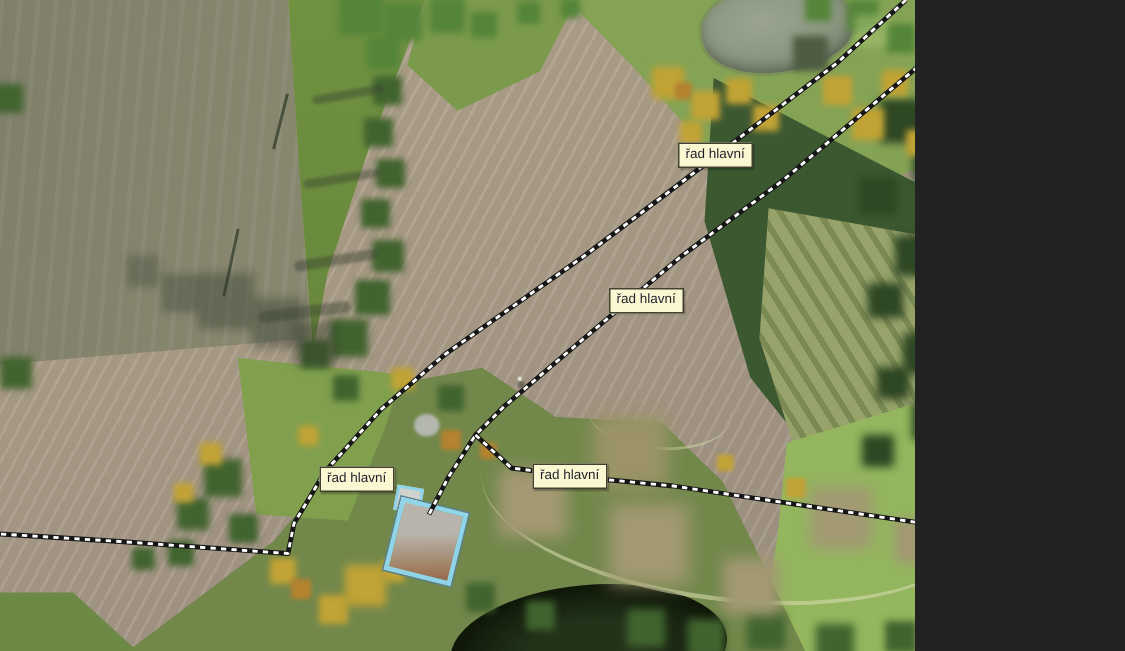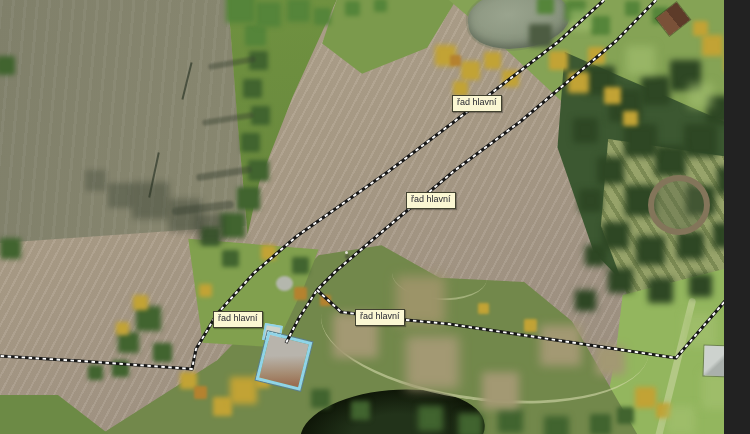--- a/index.html
+++ b/index.html
@@ -1,16 +1,16 @@
 <!DOCTYPE html>
 <html><head>
 <meta charset="utf-8">
 <style>
   html,body{margin:0;padding:0;background:#222;}
-  #stage{position:relative;width:724px;height:434px;overflow:hidden;
+  #stage{position:relative;width:610px;height:434px;overflow:hidden;
          font-family:"Liberation Sans",sans-serif;cursor:grab;text-align:right;}
   .cp{position:absolute;inset:0;}
   .abs{position:absolute;}
   .blob{position:absolute;border-radius:50%;}
   .dots{position:absolute;width:1px;height:1px;border-radius:50%;}
   #pipes{position:absolute;inset:0;z-index:5;pointer-events:none;}
   .pipe-label{position:absolute;z-index:6;
     background:var(--lbl-bg,#fbf7d3);border:1px solid var(--lbl-bd,#41412f);
     color:var(--lbl-tx,#1f1f2a);font-size:9px;line-height:1.3;
     padding:1px 4px 2px 4px;white-space:nowrap;

